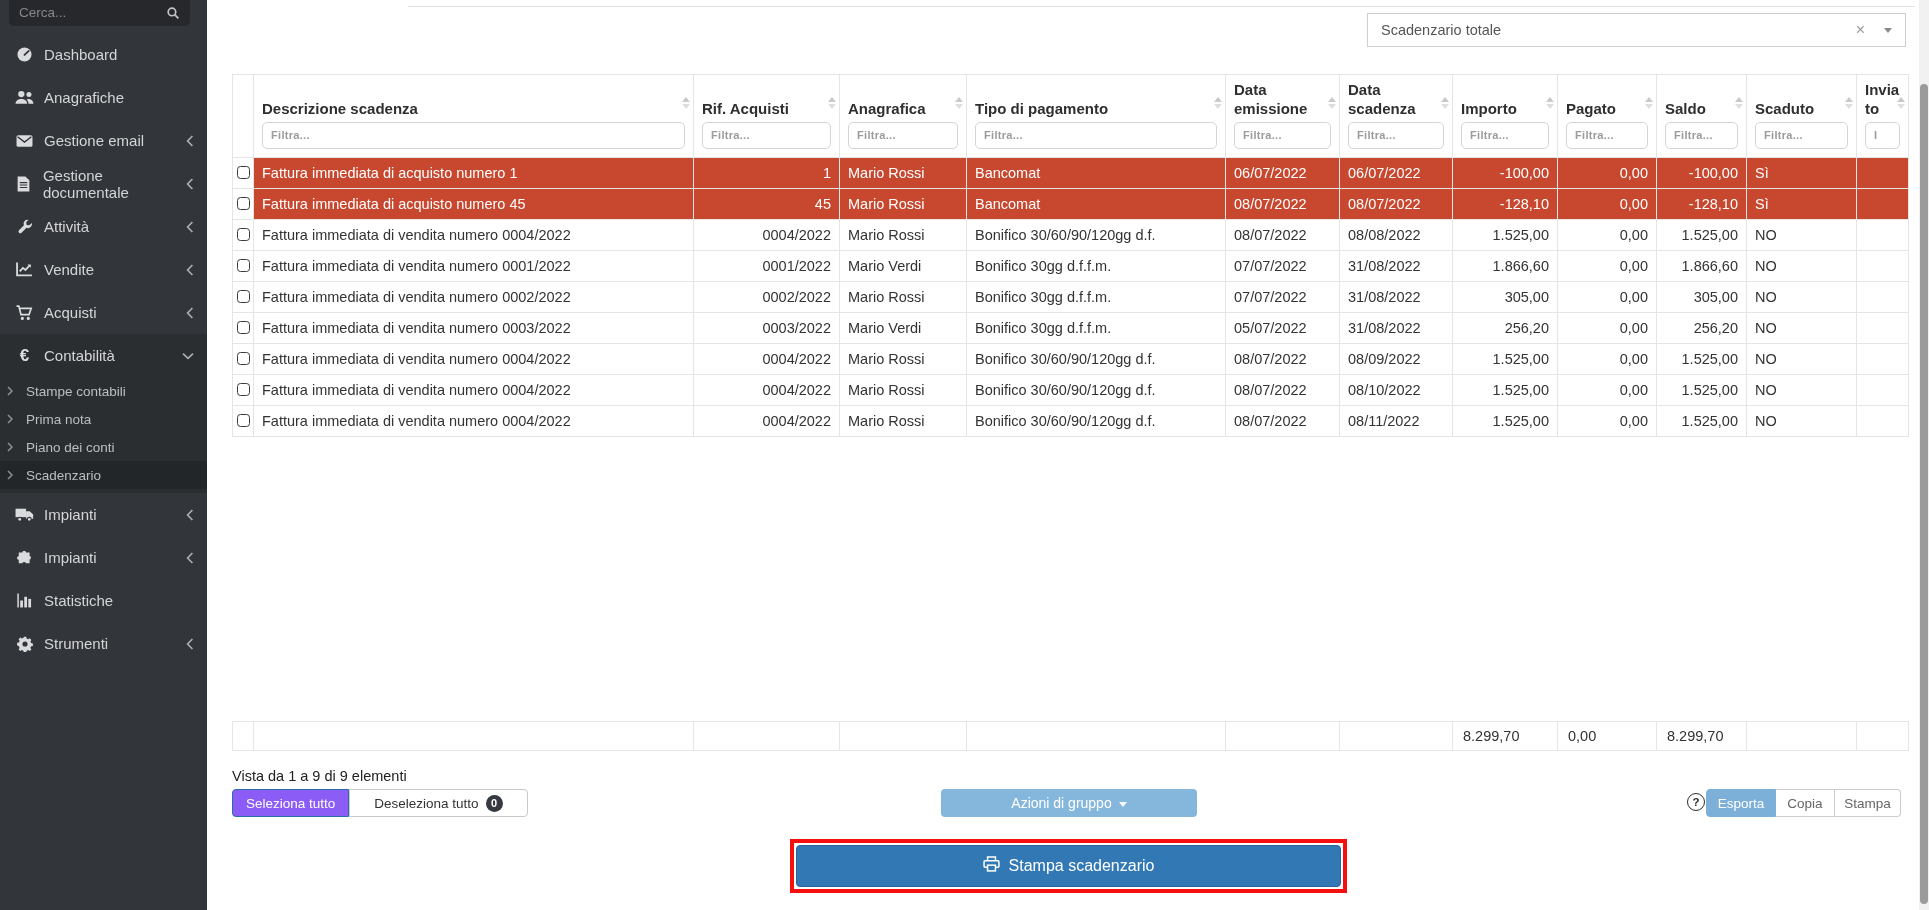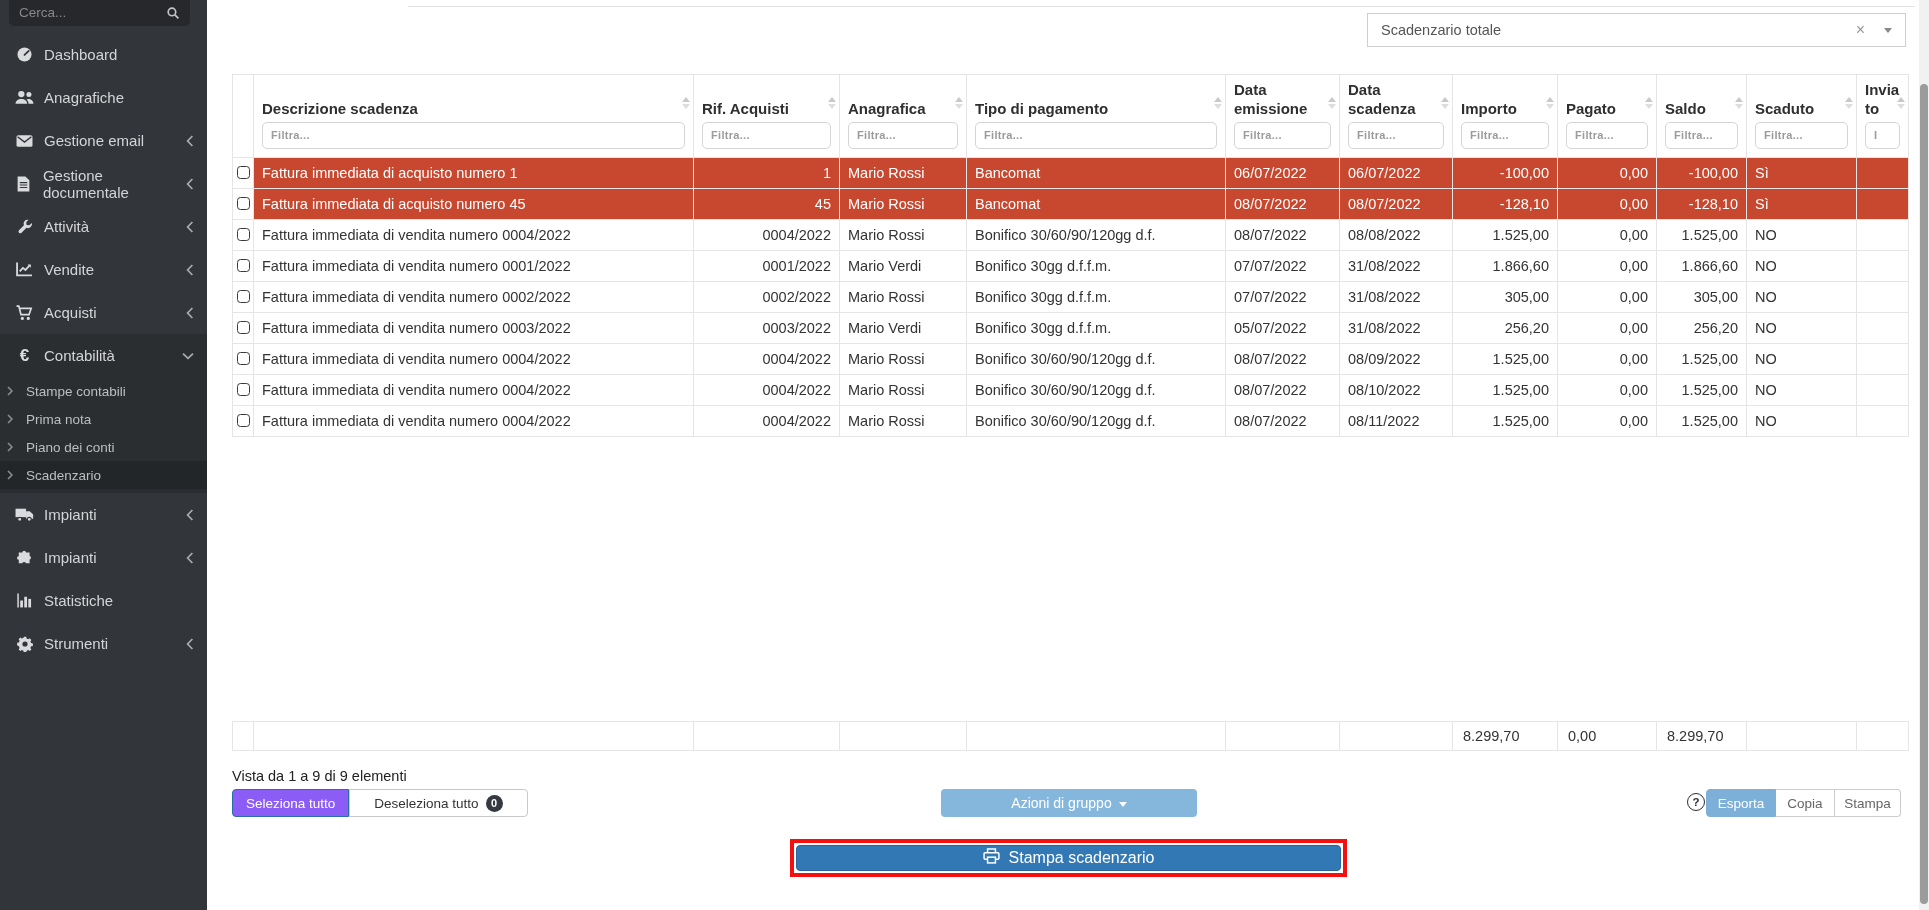--- a/index.html
+++ b/index.html
@@ -65,21 +65,21 @@
   justify-content:center;gap:7px;cursor:pointer;font-family:inherit}
 .ga-caret{width:0;height:0;border-left:4px solid transparent;border-right:4px solid transparent;
   border-top:5px solid #fff;opacity:.95;margin-top:2px}
 .help{position:absolute;left:1480px;top:793px;width:18px;height:18px;border:1.6px solid #2e2e2e;
   border-radius:50%;color:#2e2e2e;font-size:11.5px;font-weight:bold;display:flex;align-items:center;
   justify-content:center;cursor:pointer}
 .exp-group{position:absolute;left:1499px;top:789px;height:28px;display:flex}
 .btn-exp{background:#7db0d8;border-color:#7db0d8;color:#fff;border-radius:4px 0 0 4px;width:70px}
 .btn-copy{background:#fff;border-color:#ccc;border-left:none;color:#666;width:59px}
 .btn-print{background:#fff;border-color:#ccc;border-left:none;color:#666;border-radius:0 4px 4px 0;width:66px}
-.highlight{position:absolute;left:583px;top:839px;width:557px;height:38px;border:4px solid #f50f0f;
+.highlight{position:absolute;left:583px;top:839px;width:557px;height:54px;border:4px solid #f50f0f;
   padding:2px;background:#fff}
 .big-btn{width:100%;height:100%;background:#3178b5;border:1px solid #2a659c;border-radius:4px;color:#fff;
   font-size:16px;font-family:inherit;display:flex;align-items:center;justify-content:center;gap:9px;cursor:pointer}
 .scroll-track{position:absolute;right:0;top:0;width:10px;height:910px;background:#f1f1f1;z-index:9}
 .scroll-thumb{position:absolute;right:1px;top:84px;width:8px;height:820px;background:#9b9b9b;border-radius:4px}
 </style>
 </head>
 <body>
 
 <div class="sidebar">

